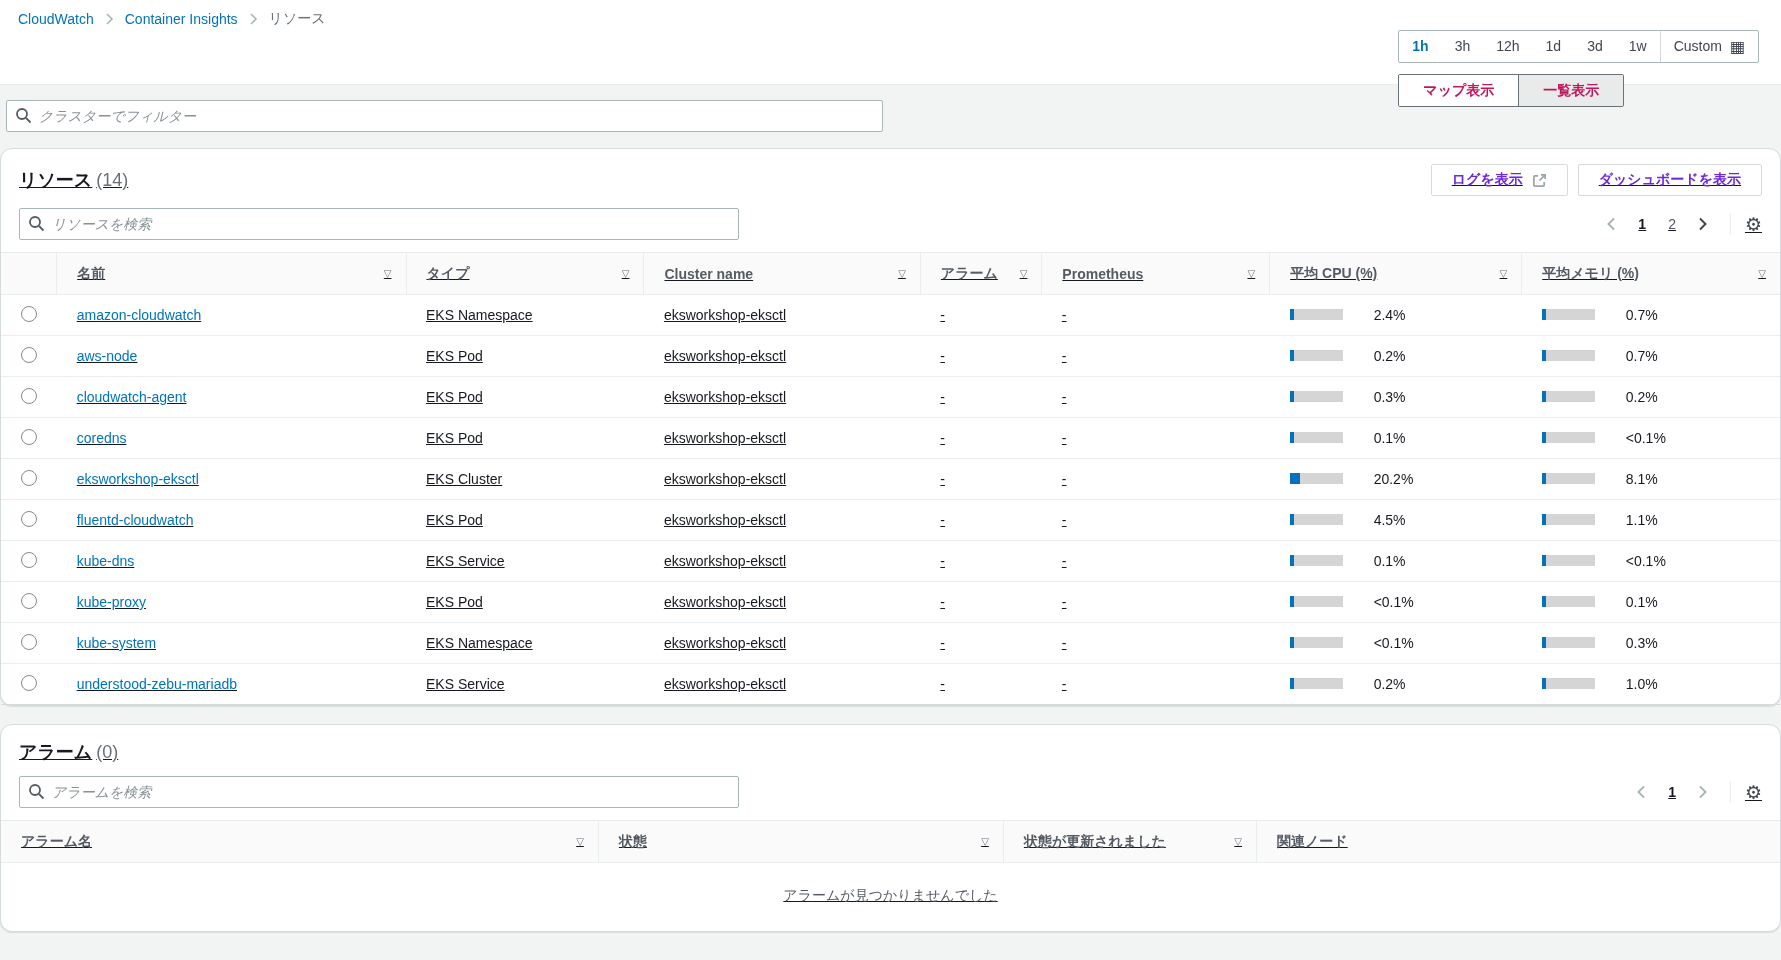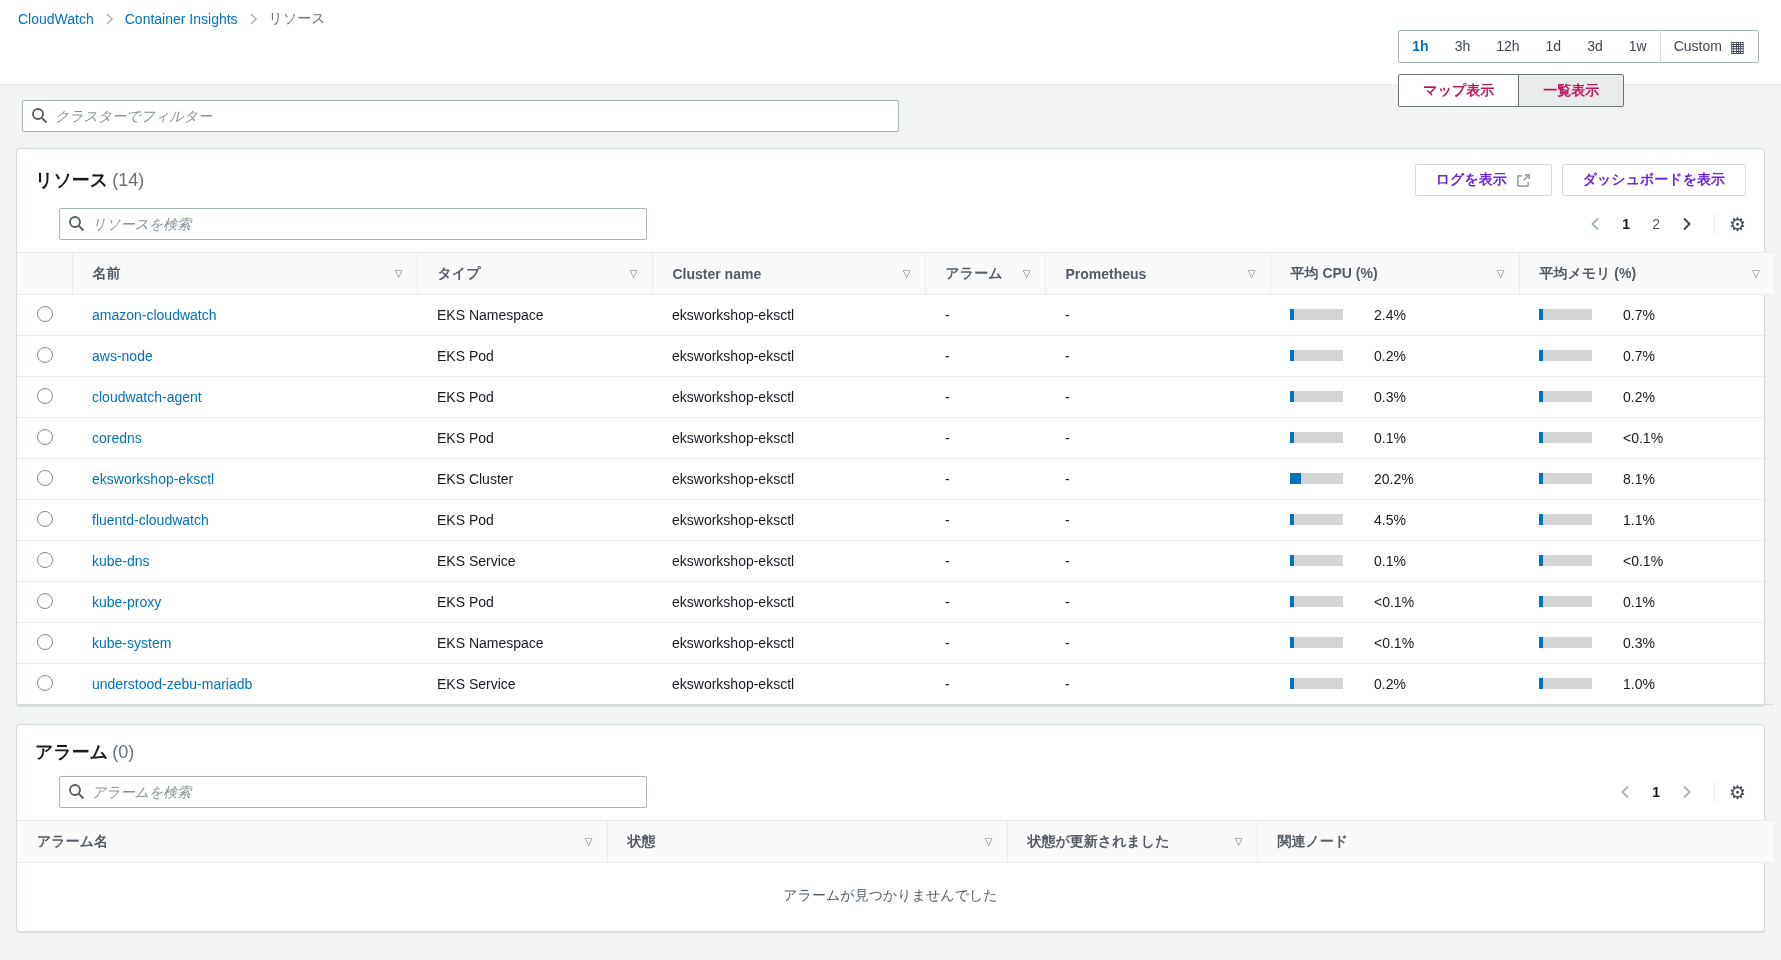--- a/index.html
+++ b/index.html
@@ -19,37 +19,37 @@
   .time-item { padding:0 13px; line-height:31px; cursor:pointer; white-space:nowrap; }
   .time-item.selected { color:#0073bb; font-weight:700; }
   .time-item.custom { border-left:1px solid #d5dbdb; display:flex; align-items:center; gap:8px; }
   .cal-icon { font-size:16px; color:#414750; line-height:1; }
 
   .view-group { display:flex; height:33px; border:1px solid #687078; border-radius:2px; overflow:hidden; font-size:14px; font-weight:700; color:#be185d; }
   .view-btn { padding:0 24px; line-height:31px; background:#fff; cursor:pointer; white-space:nowrap; }
   .view-btn.selected { background:#e9ebeb; border-left:1px solid #687078; }
 
   
-  main { padding:0 16px; }
+  main { padding:0 0;text-decoration:underline; }
   .filter-row { padding:15px 6px 16px; }
   .search-wrap { position:relative; }
   .search-wrap svg { position:absolute; left:9px; top:7px; }
   .search-wrap input { height:32px; border:1px solid #aab7b8; border-radius:2px; background:#fff; padding:0 8px 0 32px; font-size:14px; font-family:inherit; width:100%; outline:none; color:#16191f; }
   .search-wrap input::placeholder { font-style:italic; color:#879196; }
   .filter-row .search-wrap { width:877px; }
 
-  .card { background:#fff; border:1px solid #d5dbdb; border-radius:4px; box-shadow:0 1px 1px rgba(0,28,36,.10); margin-bottom:18px; }
+  .card { background:#fff; border:1px solid #d5dbdb; border-radius:12px; box-shadow:0 1px 1px rgba(0,28,36,.10); margin-bottom:18px; }
   .card-head { padding:15px 18px 2px; display:flex; justify-content:space-between; align-items:center; }
   .card-title { font-size:18px; font-weight:700; color:#16191f; }
   .card-title .count { color:#687078; font-weight:400; margin-left:4px; }
   .head-actions { display:flex; gap:10px; }
   .btn-secondary { height:32px; padding:0 20px; border:1px solid #d5dbdb; border-radius:2px; background:#fff; color:#6d28d9; font-weight:700; font-size:14px; font-family:inherit; display:flex; align-items:center; gap:9px; cursor:not-allowed; }
 
   .toolbar-row { padding:10px 18px 12px; display:flex; justify-content:space-between; align-items:center; }
-  .toolbar-row .search-wrap { width:588px;margin-left:24px; }
+  .toolbar-row .search-wrap { width:720px; }
 
   .pagination { display:flex; align-items:center; gap:6px; font-size:14px; color:#545b64; }
   .pg-btn { padding:4px 8px; display:flex; align-items:center; cursor:pointer; background:none; border:none; color:#414750; }
   .pg-btn.disabled { color:#aab7b8; cursor:default; }
   .page-num { padding:4px 8px; cursor:pointer; color:#545b64; }
   .page-num.current { font-weight:700; color:#16191f; }
   .pg-divider { width:1px; height:22px; background:#eaeded; margin:0 8px; }
   .gear { font-size:19px; color:#414750; cursor:pointer; line-height:1; font-family:"DejaVu Sans",sans-serif; }
 
   

